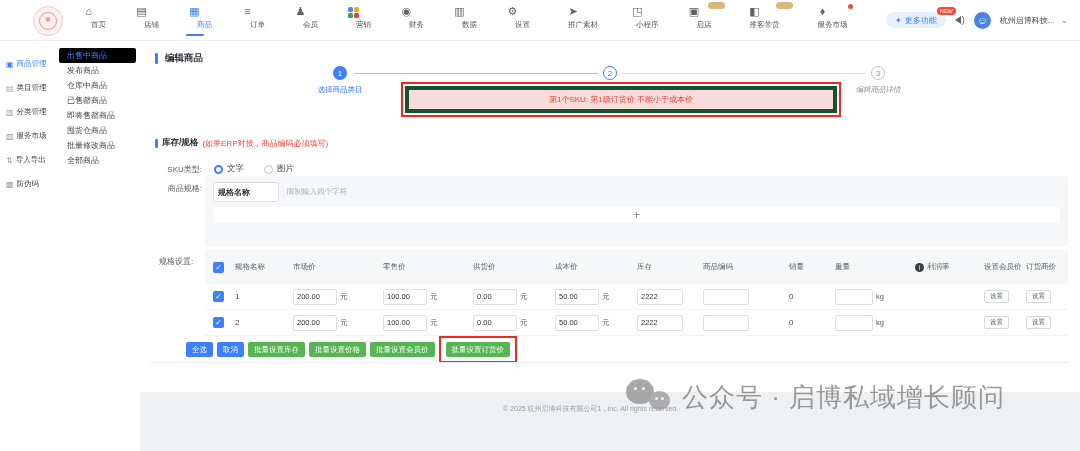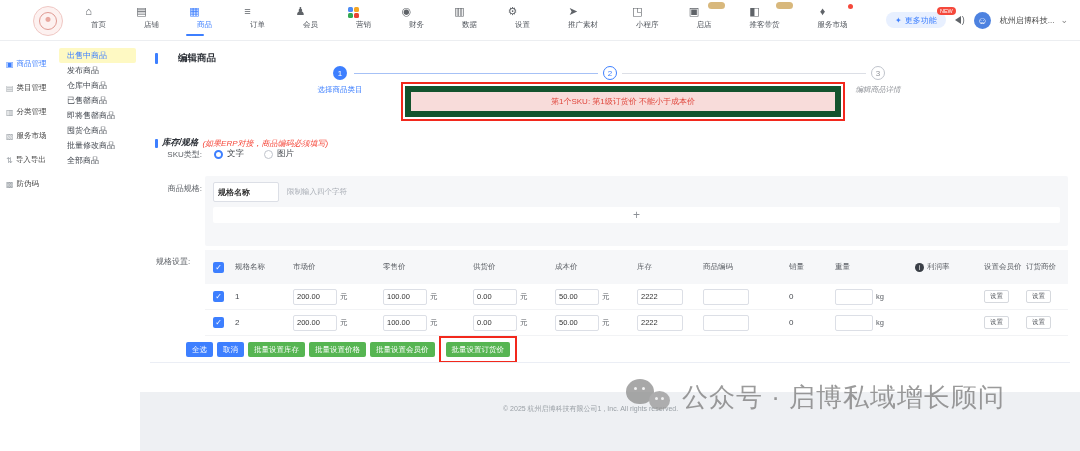--- a/index.html
+++ b/index.html
@@ -37,73 +37,73 @@
   
   .side1{position:absolute;left:0;top:40px;width:55px;height:411px;background:#fff;border-right:1px solid #f1f2f4;}
   .s1-item{display:flex;align-items:center;gap:3px;padding:0 0 0 6px;height:24px;font-size:7.5px;color:#444;cursor:pointer;}
   .s1-item .s1-ic{font-size:8px;color:#9aa0a6;}
   .s1-item.active,.s1-item.active .s1-ic{color:#3d7fff;}
   .side1-inner{padding-top:12px;}
   .side2{position:absolute;left:55px;top:40px;width:85px;height:411px;background:#fff;border-right:1px solid #e8eaed;}
   .side2-inner{padding-top:8px;}
   .s2-item{margin:0 4px;height:15px;line-height:15px;padding-left:8px;font-size:8px;color:#454a52;
         white-space:nowrap;border-radius:2px;cursor:pointer;}
-  .s2-item.active{background:#fef9c3;color:#3d7fff;}
+  .s2-item.active{background:#000000;color:#3d7fff;}
   
   .main{position:absolute;left:140px;top:40px;width:940px;height:352px;background:#fff;}
-  .title-row{position:absolute;left:15px;top:12px;display:flex;align-items:center;gap:20px;}
+  .title-row{position:absolute;left:15px;top:12px;display:flex;align-items:center;gap:7px;}
   .bluebar{width:3px;height:11px;background:#3d7fff;border-radius:1px;}
   .pt{font-size:9.5px;font-weight:bold;color:#2b2f36;}
   
   .sline{position:absolute;height:1px;top:33px;}
   .sline1{left:214px;width:244px;background:#a6c1f6;}
   .sline2{left:482px;width:244px;background:#dcdfe6;}
   .stepc{position:absolute;width:14px;height:14px;border-radius:50%;top:26px;font-size:8px;
         display:flex;align-items:center;justify-content:center;box-sizing:border-box;background:#fff;}
   .stepc.done{background:#3d7fff;color:#fff;}
   .stepc.current{border:1px solid #3d7fff;color:#3d7fff;}
   .stepc.pending{border:1px solid #c0c4cc;color:#909399;}
   .steplb{position:absolute;top:45px;width:100px;text-align:center;font-size:7.5px;}
   .steplb.done{color:#3d7fff;}
   .steplb.pending{color:#909399;font-style:italic;}
   
   .annotation1{position:absolute;left:261px;top:42px;border:2.5px solid #f2281c;padding:2px;z-index:40;background:transparent;}
   .toast{width:424px;height:19px;line-height:19px;background:#f8dcda;color:#e0473d;font-size:8px;text-align:center;
-        border:6px solid #14532d;}
+        border:4px solid #14532d;}
   
   .tabs{position:absolute;left:10px;top:66px;width:920px;height:23px;display:flex;border-bottom:1px solid #e4e7ed;}
   .tab{padding:0 11px;font-size:8.5px;color:#5c6066;line-height:22px;cursor:pointer;white-space:nowrap;position:relative;}
   .tab.active{color:#2b2f36;font-weight:bold;}
   .tab.active::after{content:"";position:absolute;left:8px;right:8px;bottom:-1px;height:2px;background:#3d7fff;}
   
-  .sec-row{position:absolute;left:15px;top:97px;display:flex;align-items:center;gap:4px;font-style:italic;}
+  .sec-row{position:absolute;left:15px;top:97px;display:flex;align-items:center;gap:4px;}
   .sec-title{font-size:8.5px;font-weight:bold;color:#2b2f36;}
   .sec-note{font-size:8px;color:#f5483b;}
-  .sku-row{position:absolute;left:14px;top:108px;display:flex;align-items:center;}
+  .sku-row{position:absolute;left:14px;top:123px;display:flex;align-items:center;}
   .flabel{width:48px;text-align:right;font-size:8px;color:#5c6066;margin-right:12px;white-space:nowrap;}
   .radio{display:flex;align-items:center;gap:4px;margin-right:20px;font-size:8.5px;color:#45494f;cursor:pointer;}
   .rdot{width:9px;height:9px;border-radius:50%;box-sizing:border-box;background:#fff;border:1px solid #c0c4cc;}
   .radio.sel .rdot{border:2.5px solid #3d7fff;}
   .spec-lb{position:absolute;left:14px;top:143px;width:48px;text-align:right;font-size:8px;color:#5c6066;}
   .spec-panel{position:absolute;left:65px;top:136px;width:863px;height:70px;background:#f6f7f9;border-radius:2px;
         box-sizing:border-box;padding:6px 8px;}
   .sp-row{display:flex;align-items:center;gap:8px;}
   .sp-name{width:56px;height:18px;border:1px solid #dcdfe6;border-radius:2px;background:#fff;font-size:8px;
         font-weight:bold;color:#333;padding:0 4px;font-family:inherit;}
   .sp-hint{font-size:7.5px;color:#a8adb5;}
   .tag{height:14px;background:#3d7fff;color:#fff;border-radius:2px;font-size:7px;display:flex;align-items:center;
         gap:3px;padding:0 4px;cursor:pointer;}
   .tag .x{font-size:6px;}
   .tag-input{width:62px;height:15px;border:1px solid #dcdfe6;border-radius:2px;background:#fff;font-family:inherit;font-size:8px;padding:0 3px;}
   .btn-add{height:16px;background:#3d7fff;color:#fff;border:none;border-radius:2px;font-size:7.5px;padding:0 8px;
         font-family:inherit;cursor:pointer;}
   .plus-row{margin-top:5px;height:16px;background:#fff;display:flex;align-items:center;justify-content:center;
         color:#8c9096;font-size:12px;cursor:pointer;border-radius:2px;}
   
-  .tbl-lb{position:absolute;left:16px;top:216px;width:52px;text-align:left;font-size:8px;color:#5c6066;}
+  .tbl-lb{position:absolute;left:10px;top:216px;width:52px;text-align:center;font-size:8px;color:#5c6066;}
   .spec-table{position:absolute;left:65px;top:210px;width:863px;font-size:8px;}
   .trow{display:grid;grid-template-columns:30px 58px 90px 90px 82px 82px 66px 86px 46px 80px 69px 42px 42px;
         align-items:center;}
   .thead{background:#f6f7f9;height:34px;color:#5c6066;font-size:7.5px;}
   .thead .cell{line-height:10px;}
   .tbody-row{height:25px;border-bottom:1px solid #f2f3f5;color:#45494f;}
   .cell{padding-right:4px;display:flex;align-items:center;gap:3px;}
   .cb{width:11px;height:11px;background:#3d7fff;border-radius:2px;color:#fff;font-size:8px;line-height:11px;
         text-align:center;cursor:pointer;margin-left:8px;display:block;}
   .tin{height:16px;border:1px solid #dcdfe6;border-radius:2px;background:#fff;font-family:inherit;font-size:7.5px;

